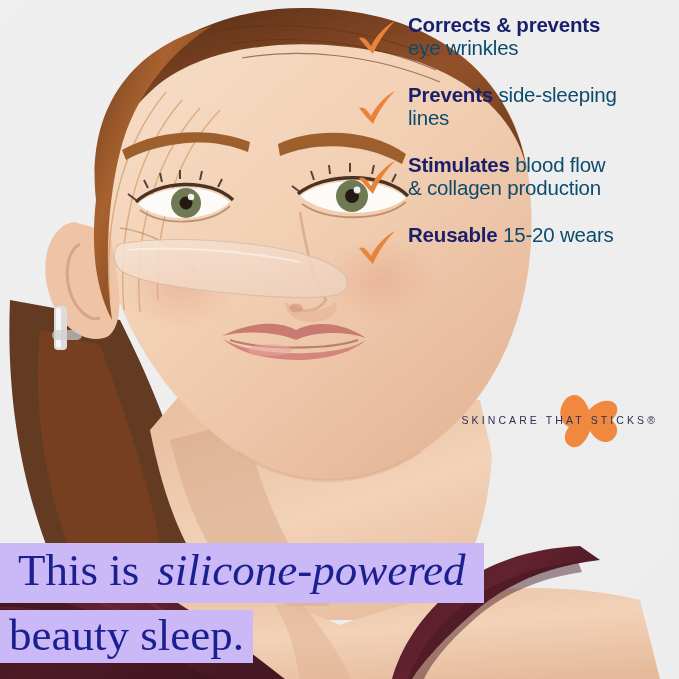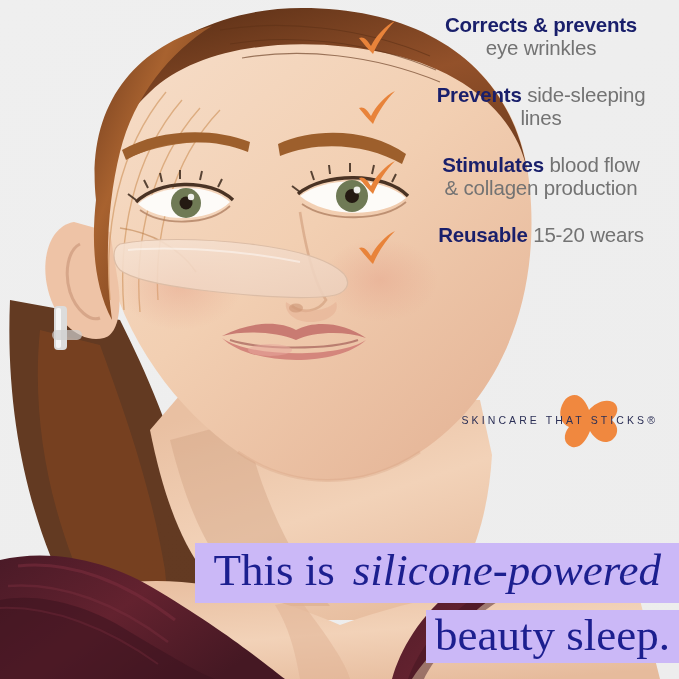--- a/index.html
+++ b/index.html
@@ -14,46 +14,46 @@
 
   
   .photo{position:absolute;left:0;top:0;width:679px;height:679px;overflow:hidden;}
   .photo svg{display:block;width:679px;height:679px;}
 
   
   .bullets{position:absolute;left:356px;top:14px;width:318px;}
   .bullet{position:relative;display:block;min-height:58px;margin-bottom:12px;}
   .tick{position:absolute;left:0;top:4px;width:42px;height:40px;}
   .tick svg{display:block;width:42px;height:40px;}
-  .btext{margin-left:52px;text-align:center;line-height:1.12;}
+  .btext{margin-left:52px;text-align:left;line-height:1.12;}
   .btext .b{
     font-weight:bold;color:#191f6b;font-size:20.5px;letter-spacing:-0.2px;
   }
   .btext .r{
-    font-weight:400;color:#737373;font-size:20.5px;letter-spacing:-0.2px;
+    font-weight:400;color:#0c4a6e;font-size:20.5px;letter-spacing:-0.2px;
   }
 
   
   .logo{position:absolute;left:396px;top:384px;width:270px;height:62px;}
   .logo-mark{position:absolute;left:160px;top:8px;width:66px;height:58px;}
   .logo-mark svg{display:block;width:66px;height:58px;}
   .logo-word{
     position:absolute;left:0;top:0;width:262px;text-align:center;
     font-family:"Liberation Serif", serif;
     font-weight:bold;font-size:27px;color:#1b2070;letter-spacing:0.2px;
     white-space:nowrap;
   }
   .logo-tag{
     position:absolute;left:0;top:30px;width:262px;text-align:right;
     font-size:10.5px;color:#2b2f56;letter-spacing:3.1px;white-space:nowrap;
   }
 
   
   .banner{position:absolute;left:0;top:543px;width:679px;}
-  .bline{display:block;text-align:right;line-height:1;margin:0;}
+  .bline{display:block;text-align:left;line-height:1;margin:0;}
   .bline span{
     display:inline-block;
     background:#cbb8f7;
     color:#1c1f8f;
     font-family:"Liberation Serif", serif;
     font-size:45px;
     line-height:1.06;
     padding:2px 9px 4px 9px;
     white-space:nowrap;
   }

